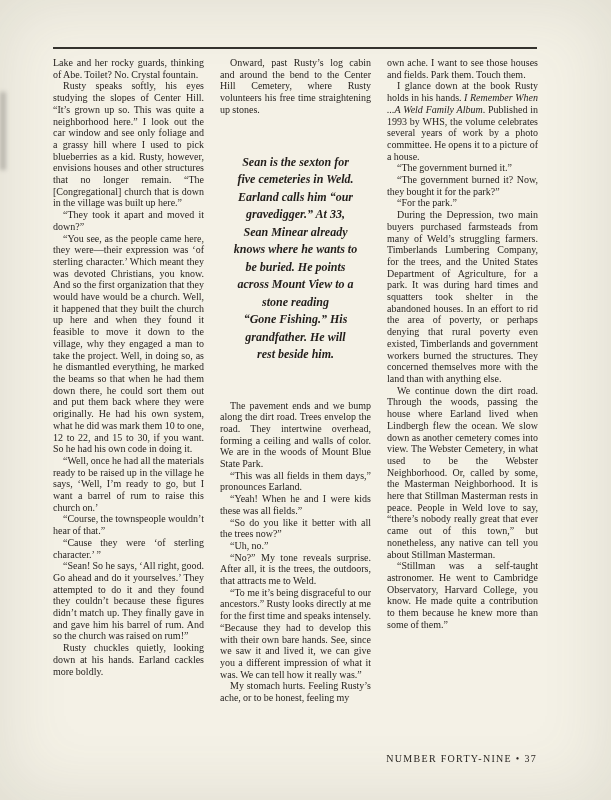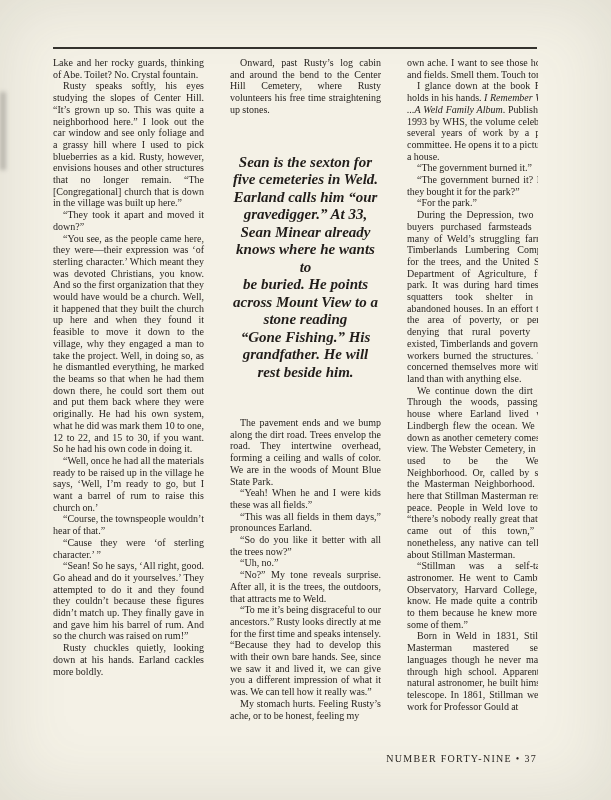--- a/index.html
+++ b/index.html
@@ -14,33 +14,33 @@
   .edge-smudge {
     position:absolute; left:0; top:92px; width:6px; height:78px;
     background:rgba(110,108,102,0.38); filter:blur(2px);
   }
   .rule {
     position:absolute; left:53px; top:47px; width:484px; height:2px;
     background:#35332e;
   }
   .cols {
     position:absolute; left:53px; top:57px; width:485px; height:694px;
-    display:flex; gap:26px; overflow:hidden;
+    display:flex; gap:16px; overflow:hidden;
   }
   .col { width:151px; flex:0 0 151px; }
   .col p {
     margin:0; font-size:10px; line-height:11.7px;
     text-align:justify; text-justify:inter-word;
     hyphens:auto; -webkit-hyphens:auto;
     word-spacing:-0.2px;
   }
   .col p.ind { text-indent:10px; }
   .pullquote {
     font-weight:bold; font-style:italic;
-    font-size:15px; line-height:17.5px;
+    font-size:12px; line-height:17.5px;
     text-align:center; white-space:pre-line;
     margin:38px 0 36px; color:#221e1b;
   }
   .book-title { font-style:italic;font-family:Liberation Serif, serif; }
   .footer {
     position:absolute; top:753px; right:74px;
     font-size:10px; letter-spacing:1.3px; color:#2b2722;
     white-space:nowrap;
     margin-left:26px;
   }
@@ -74,37 +74,36 @@
 gravedigger.” At 33,
 Sean Minear already
 knows where he wants to
 be buried. He points
 across Mount View to a
 stone reading
 “Gone Fishing.” His
 grandfather. He will
 rest beside him.</div>
       <p class="ind">The pavement ends and we bump along the dirt road. Trees envelop the road. They intertwine overhead, forming a ceiling and walls of color. We are in the woods of Mount Blue State Park.</p>
+      <p class="ind">“This was all fields in them days,” pronounces Earland.</p>
       <p class="ind">“Yeah! When he and I were kids these was all fields.”</p>
-      <p class="ind">“This was all fields in them days,” pronounces Earland.</p>
       <p class="ind">“So do you like it better with all the trees now?”</p>
       <p class="ind">“Uh, no.”</p>
       <p class="ind">“No?” My tone reveals surprise. After all, it is the trees, the outdoors, that attracts me to Weld.</p>
       <p class="ind">“To me it’s being disgraceful to our ancestors.” Rusty looks directly at me for the first time and speaks intensely. “Because they had to develop this with their own bare hands. See, since we saw it and lived it, we can give you a different impression of what it was. We can tell how it really was.”</p>
       <p class="ind">My stomach hurts. Feeling Rusty’s ache, or to be honest, feeling my</p>
     </div>
 
     <div class="col">
-      <p>own ache. I want to see those houses and fields. Smell them. Touch tone.</p>
+      <p>own ache. I want to see those houses and fields. Park them. Touch them.</p>
       <p class="ind"><span>I glance down at the book Rusty holds in his hands. </span><span class="book-title">I Remember When ...A Weld Family Album</span><span>. Published in 1993 by WHS, the volume celebrates several years of work by a photo committee. He opens it to a picture of a house.</span></p>
       <p class="ind">“The government burned it.”</p>
       <p class="ind">“The government burned it? Now, they bought it for the park?”</p>
       <p class="ind">“For the park.”</p>
       <p class="ind">During the Depression, two main buyers purchased farmsteads from many of Weld’s struggling farmers. Timberlands Lumbering Company, for the trees, and the United States Department of Agriculture, for a park. It was during hard times and squatters took shelter in the abandoned houses. In an effort to rid the area of poverty, or perhaps denying that rural poverty even existed, Timberlands and government workers burned the structures. They concerned themselves more with the land than with anything else.</p>
       <p class="ind">We continue down the dirt road. Through the woods, passing the house where Earland lived when Lindbergh flew the ocean. We slow down as another cemetery comes into view. The Webster Cemetery, in what used to be the Webster Neighborhood. Or, called by some, the Masterman Neighborhood. It is here that Stillman Masterman rests in peace. People in Weld love to say, “there’s nobody really great that ever came out of this town,” but nonetheless, any native can tell you about Stillman Masterman.</p>
       <p class="ind">“Stillman was a self-taught astronomer. He went to Cambridge Observatory, Harvard College, you know. He made quite a contribution to them because he knew more than some of them.”</p>
-      <p class="ind">Born in Weld in 1831, Stillman Masterman mastered several languages though he never made it through high school. Apparently a natural astronomer, he built himself a telescope. In 1861, Stillman went to work for Professor Gould at</p>
     </div>
 
   </div>
 
   <div class="footer">NUMBER FORTY-NINE • 37</div>
 </div>
 
 </body></html>

